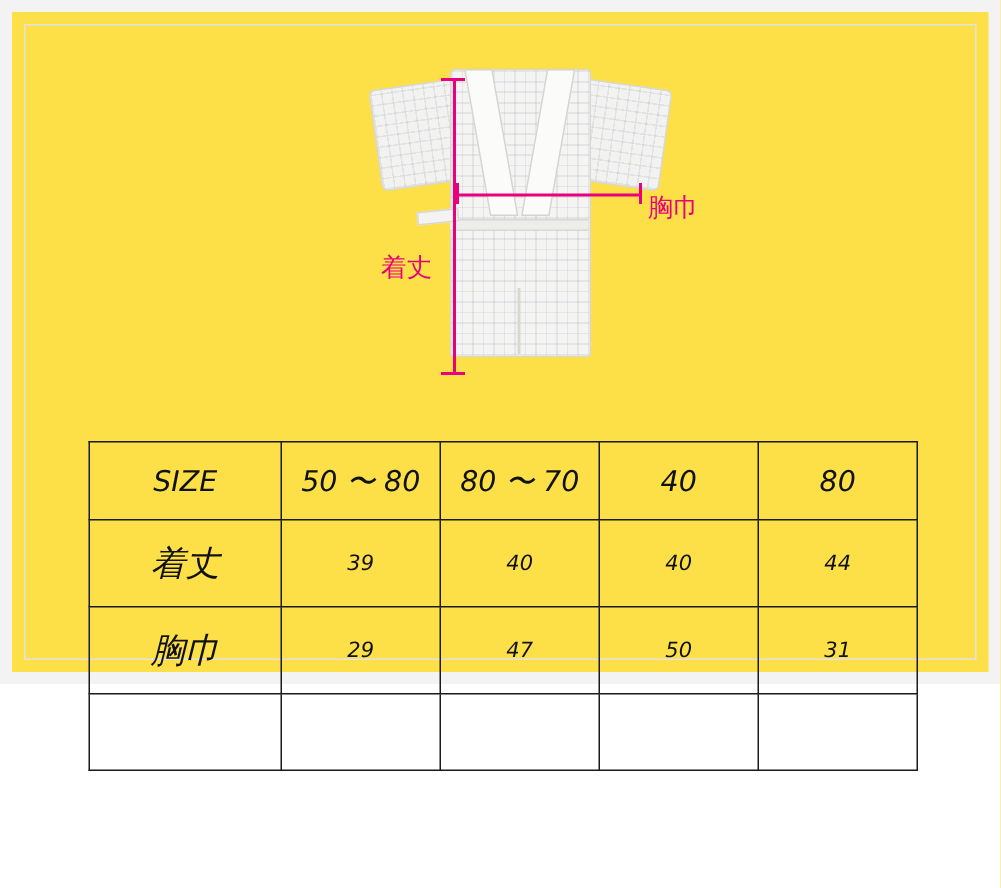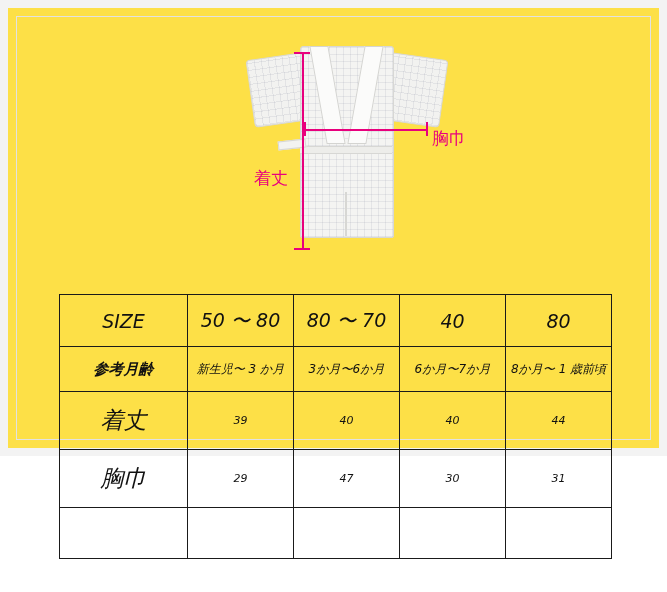--- a/index.html
+++ b/index.html
@@ -175,21 +175,21 @@
     font-family: "DejaVu Sans", sans-serif;
     color: #111;
     font-weight: normal;
   }
   .col-head { width: 125px; }
   .col-val { width: 103px; }
 
   .row-size td { height: 49px; font-size: 19px; }
   .row-age td { height: 42px; font-size: 12px; }
   .row-age td.headcell { font-size: 15px; font-weight: bold; }
-  .row-big td { height: 55px; font-size: 11px; }
+  .row-big td { height: 55px; font-size: 14px; }
   .row-big td.headcell { font-size: 23px; }
   .row-empty td { height: 48px; }
 </style>
 </head>
 <body>
 
 <div class="page">
   <div class="inner-frame"></div>
 
   <div class="illustration">
@@ -221,41 +221,34 @@
   <table class="size-table">
     <tbody>
       <tr class="row-size">
         <td class="col-head">SIZE</td>
         <td class="col-val">50 〜 80</td>
         <td class="col-val">80 〜 70</td>
         <td class="col-val">40</td>
         <td class="col-val">80</td>
       </tr>
 
-      <tr class="row-age">
-        <td class="headcell">参考月齢</td>
-        <td>新生児〜 3 か月</td>
-        <td>3か月〜6か月</td>
-        <td>6か月〜7か月</td>
-        <td>8か月〜 1 歳前頃</td>
-      </tr>
 
       <tr class="row-big">
         <td class="headcell">着丈</td>
         <td>39</td>
         <td>40</td>
         <td>40</td>
         <td>44</td>
       </tr>
 
       <tr class="row-big">
         <td class="headcell">胸巾</td>
         <td>29</td>
         <td>47</td>
-        <td>30</td>
+        <td>50</td>
         <td>31</td>
       </tr>
 
       <tr class="row-empty">
         <td></td>
         <td></td>
         <td></td>
         <td></td>
         <td></td>
       </tr>

